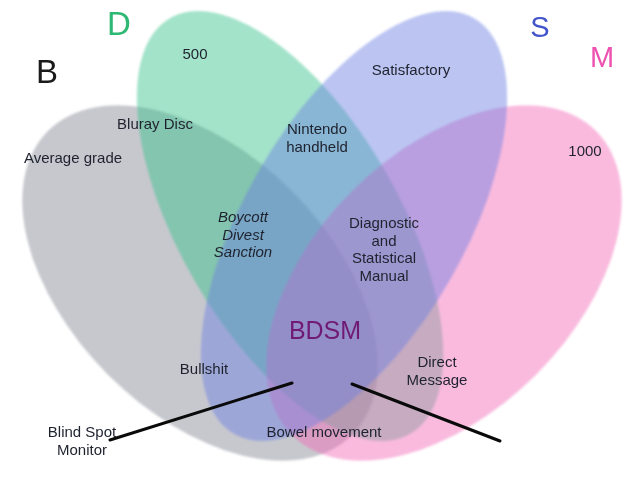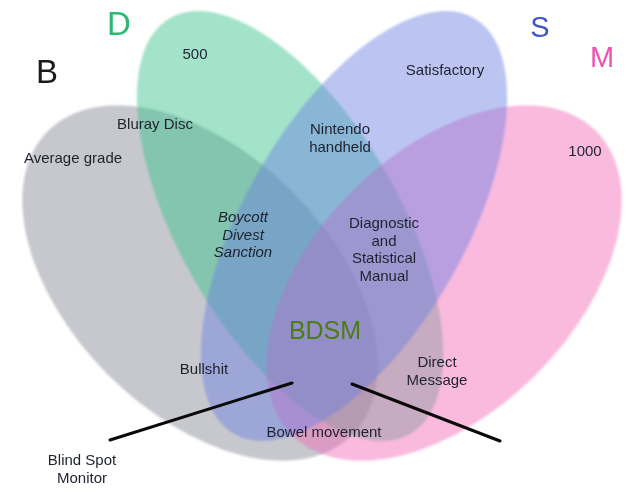--- a/index.html
+++ b/index.html
@@ -74,32 +74,32 @@
     z-index: 6;
     line-height: 1;
   }
   .letter-b { left: 47px;  top: 71px; font-size: 33px; color: #1a1a1a; }
   .letter-d { left: 119px; top: 23px; font-size: 33px; color: #2db873; }
   .letter-s { left: 540px; top: 27px; font-size: 29px; color: #4254cb; }
   .letter-m { left: 602px; top: 57px; font-size: 29px; color: #ed52b1; }
 
   .lbl-average-grade { left: 73px;  top: 158px; }
   .lbl-500           { left: 195px; top: 54px;  }
-  .lbl-satisfactory  { left: 445px; top: 70px; text-align: right;  }
+  .lbl-satisfactory  { left: 411px; top: 70px; text-align: right;  }
   .lbl-1000          { left: 585px; top: 151px; }
   .lbl-bluray        { left: 155px; top: 124px; }
-  .lbl-nintendo      { left: 340px; top: 137px; width: 92px; }
+  .lbl-nintendo      { left: 317px; top: 137px; width: 92px; }
   .lbl-social        { left: 464px; top: 166px; width: 60px; }
   .lbl-bullshit      { left: 204px; top: 369px; }
   .lbl-direct        { left: 437px; top: 370px; width: 82px; }
   .lbl-bowel         { left: 324px; top: 432px; }
   .lbl-boycott       { left: 243px; top: 234px; width: 80px; font-style: italic; }
   .lbl-diagnostic    { left: 384px; top: 249px; width: 82px; }
-  .lbl-bdsm          { left: 325px; top: 331px; font-size: 25px; color: #4d7c0f; }
-  .lbl-blind-spot    { left: 82px;  top: 440px; width: 70px; margin-top: 28px; }
+  .lbl-bdsm          { left: 325px; top: 331px; font-size: 25px; color: #701a75; }
+  .lbl-blind-spot    { left: 82px;  top: 440px; width: 70px; }
   .lbl-business      { left: 545px; top: 440px; width: 118px; }
   .lbl-attribution   { left: 437px; top: 476px; width: 160px; }
 </style>
 </head>
 <body>
 
 <div class="canvas">
 
   <div class="ellipse e-b"></div>
   <div class="ellipse e-d"></div>

